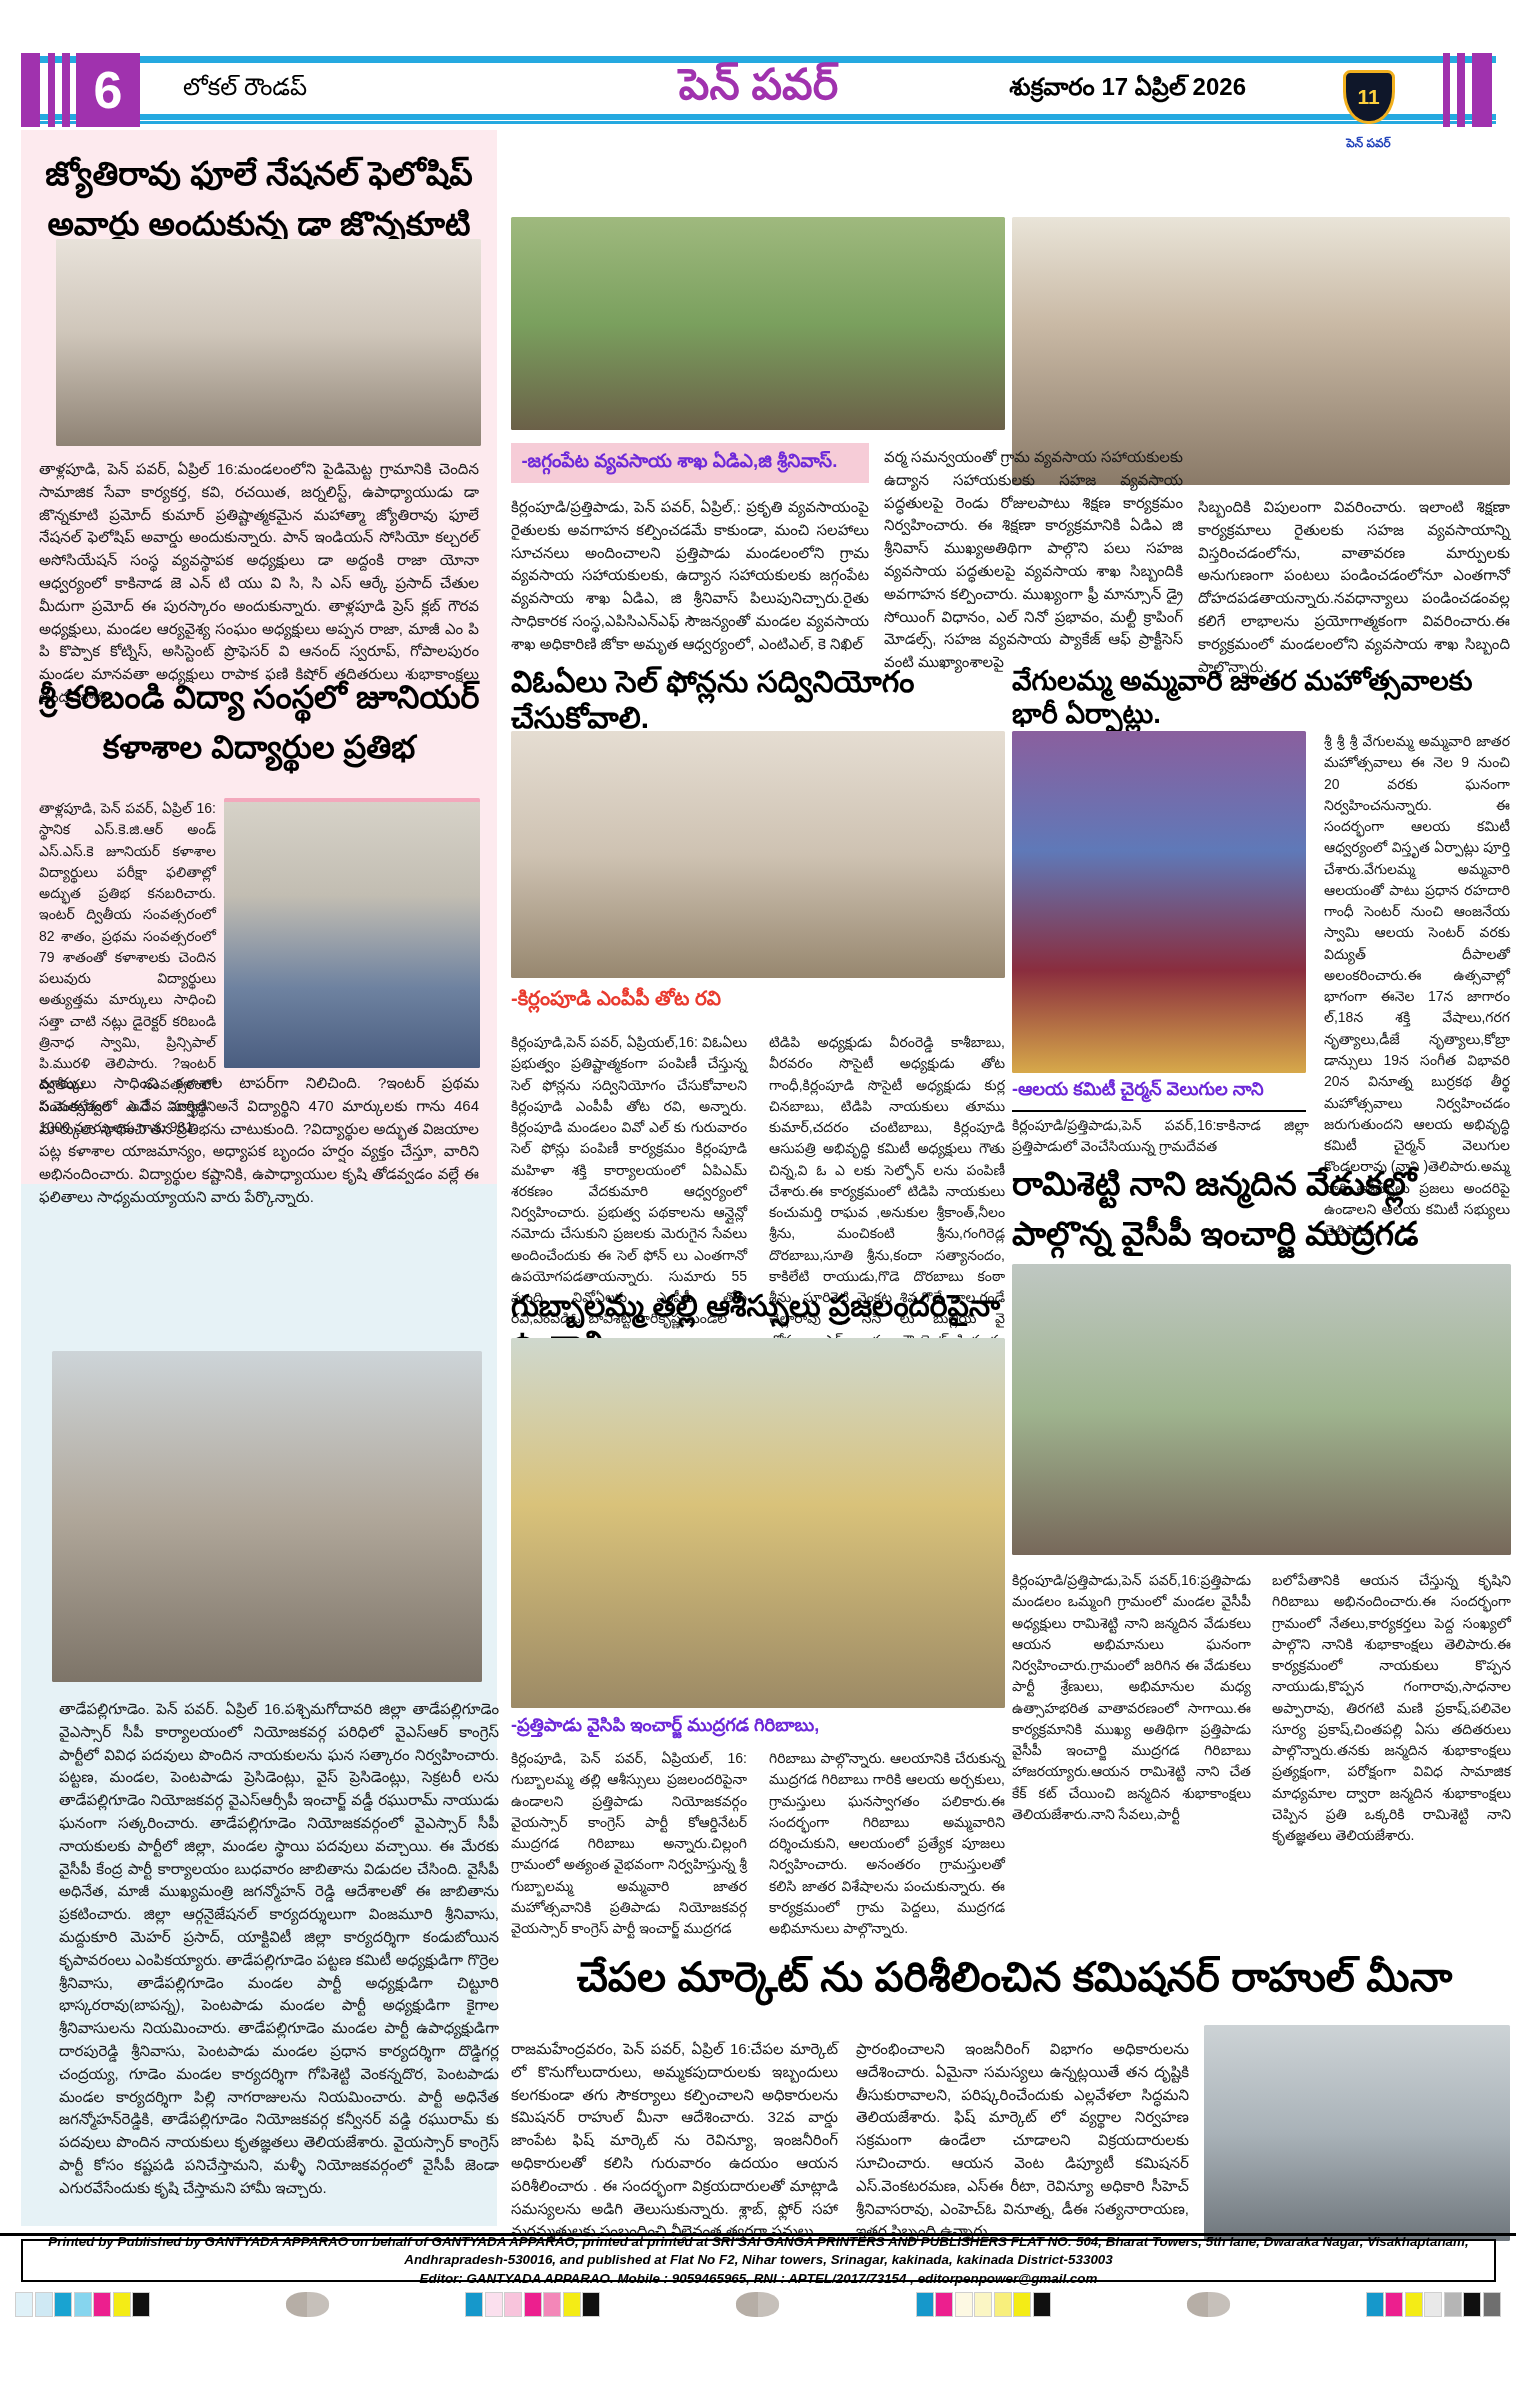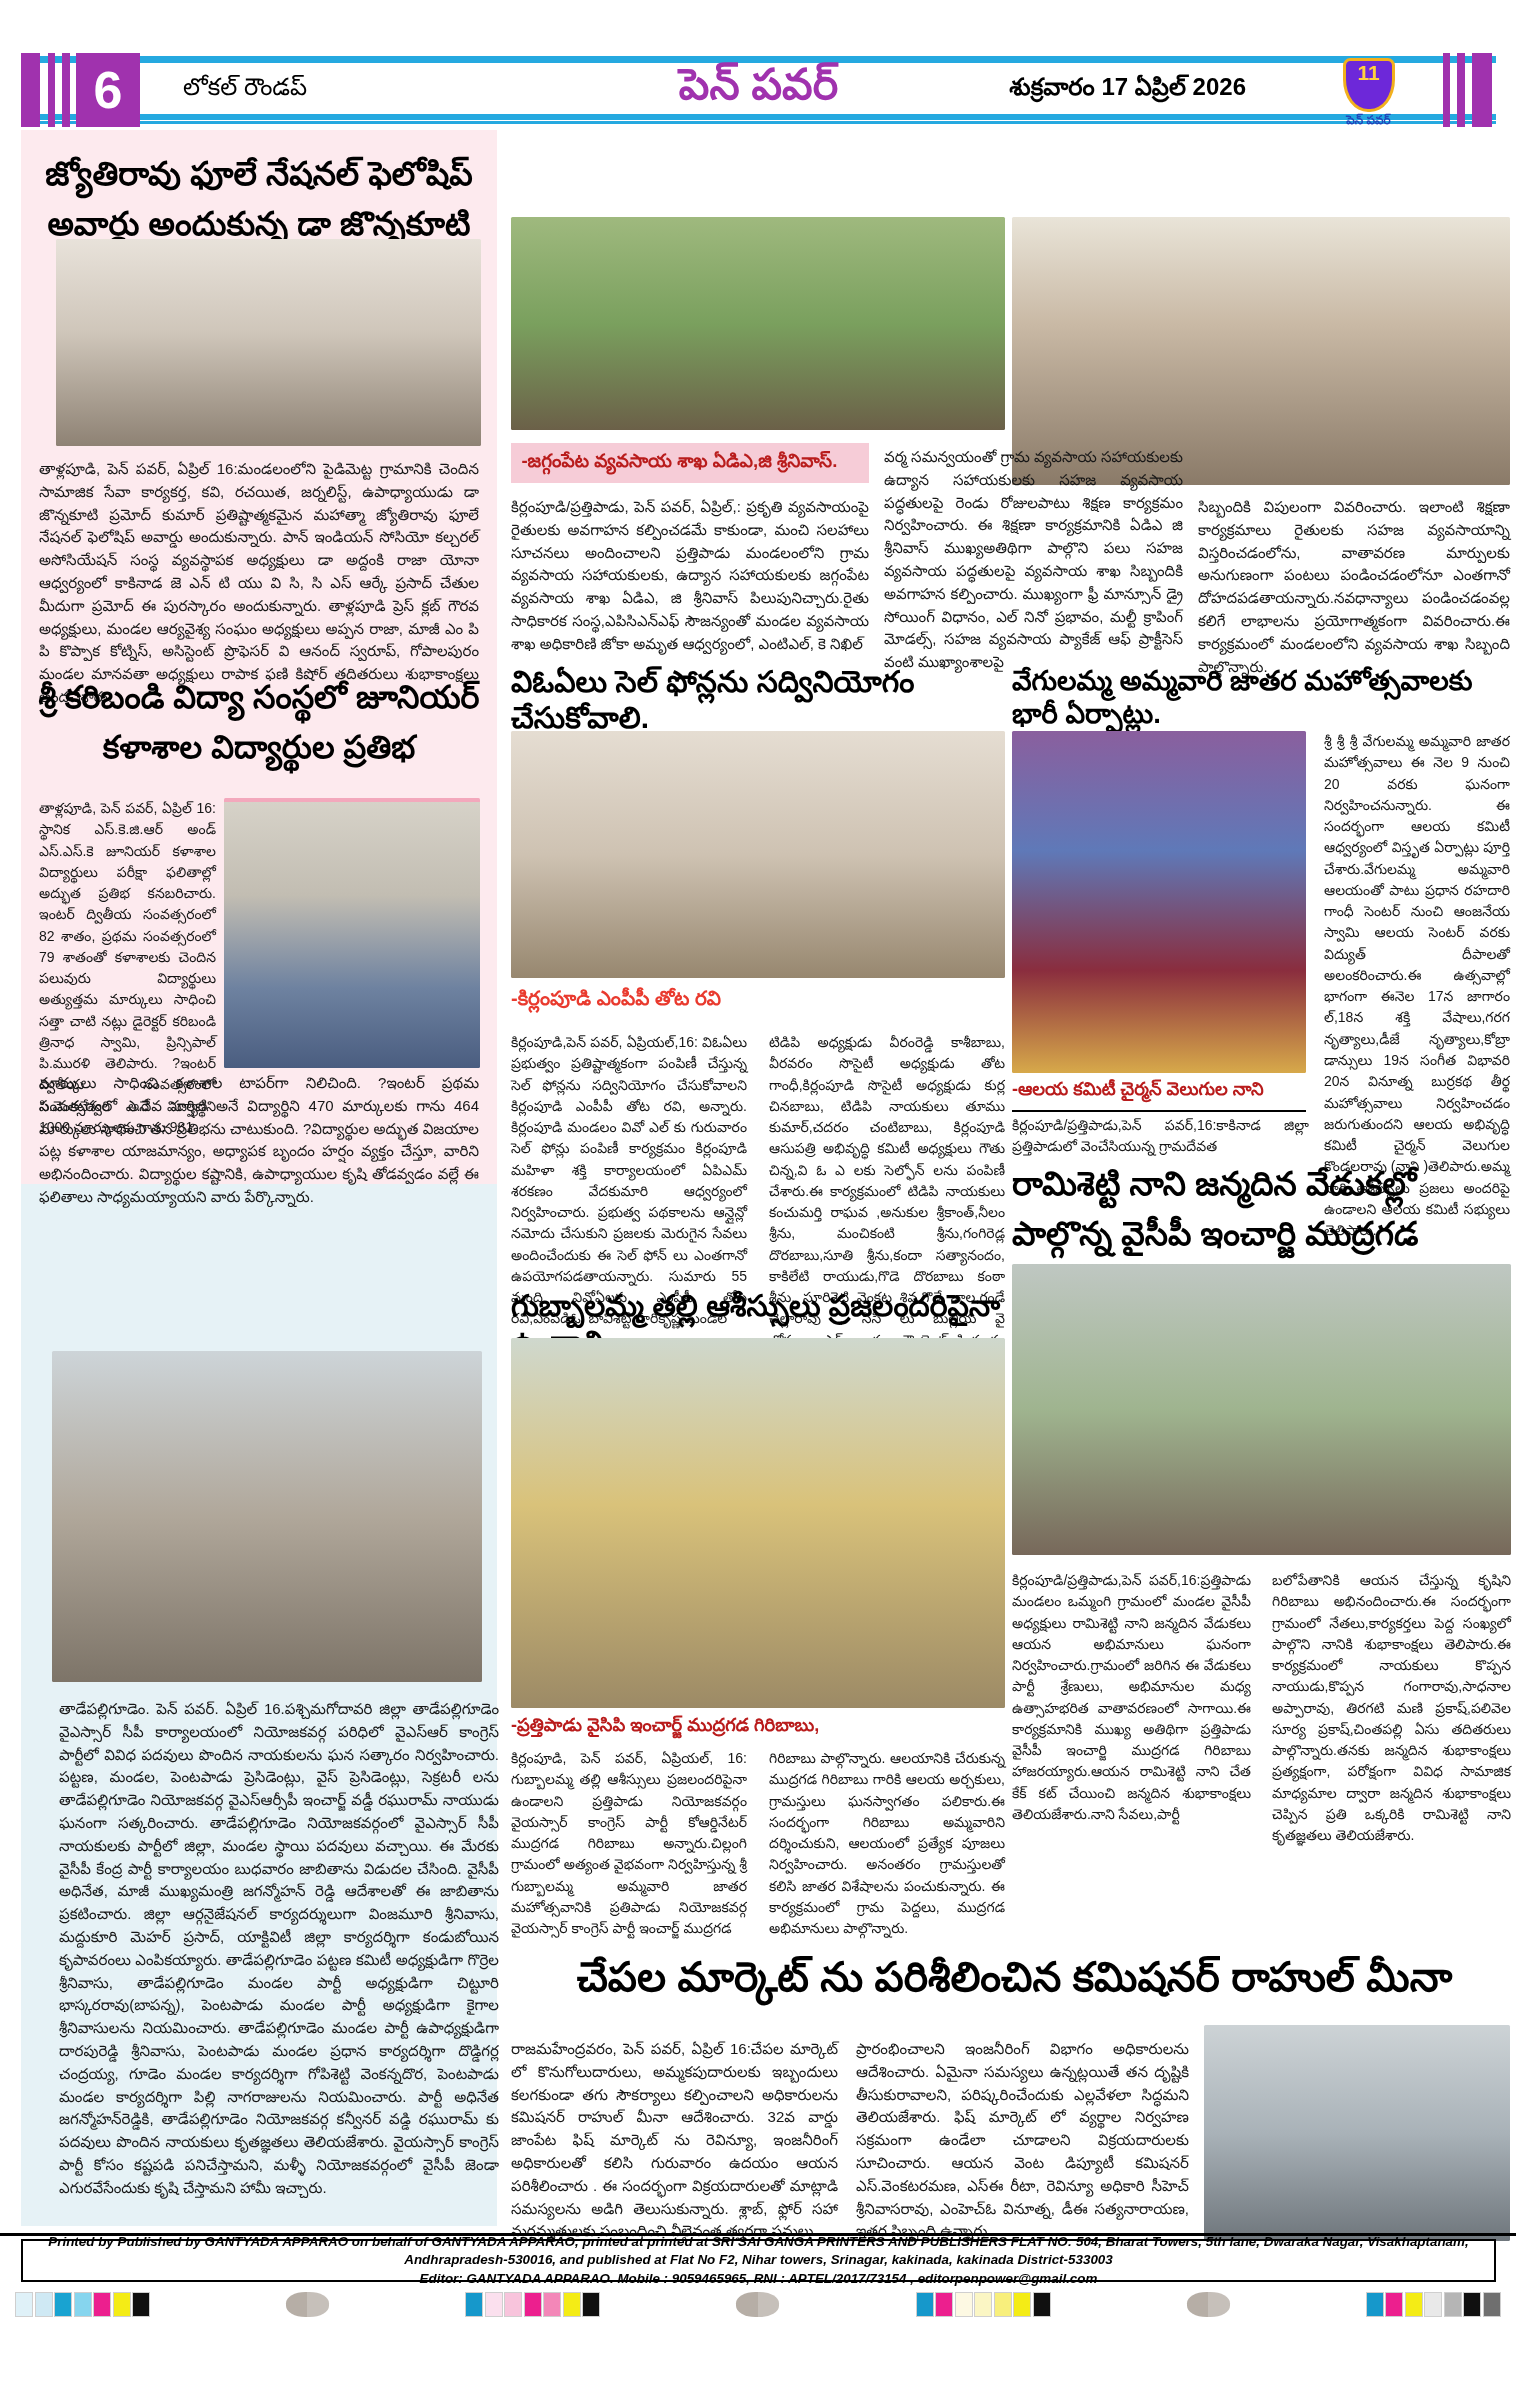--- a/index.html
+++ b/index.html
@@ -21,31 +21,31 @@
   .pageno-box{position:absolute;left:55px;top:-3px;bottom:-3px;width:64px;background:var(--purple);
       display:flex;align-items:center;justify-content:center;}
   .pageno{font-size:52px;font-weight:bold;color:#fff;line-height:1;}
   .section-label{position:absolute;left:162px;top:50%;transform:translateY(-50%);
       font-size:24px;font-weight:normal;color:#000;text-align:center;}
   .masthead{position:absolute;left:50%;top:50%;transform:translate(-50%,-50%);
       font-size:43px;font-weight:bold;color:var(--purple);}
   .issue-date{position:absolute;right:250px;top:50%;transform:translateY(-50%);
       font-size:24px;font-weight:bold;color:#000;}
   .logo{position:absolute;right:83px;top:1.5px;width:89px;text-align:center;}
-  .logo-shield{width:46px;height:48px;margin:0 auto;background:#6d28d9;border:3px solid #f2b01e;
+  .logo-shield{width:46px;height:48px;margin:12px auto;background:#0f172a;border:3px solid #f2b01e;
       border-radius:7.4px 7.4px 48% 48% / 7.4px 7.4px 60% 60%;
-      display:flex;justify-content:center;}
+      display:flex;align-items:center;justify-content:center;}
   .logo-years{font-size:21px;font-weight:bold;color:#ffd23e;}
   .logo-name{font-size:12px;font-weight:bold;color:#2244bb;margin-top:1.5px;}
 
   
   .hl{font-weight:bold;color:#000;}
   .bt{font-size:15px;line-height:1.52;text-align:justify;color:#161616;}
   .photo{border-radius:1.5px;}
-  .cap{font-weight:bold;color:#b91c1c;}
+  .cap{font-weight:bold;color:#6d28d9;}
 
   
   .pink-block{position:absolute;left:21px;top:130px;width:476px;height:1054px;background:var(--pink);}
   .blue-block{position:absolute;left:21px;top:1184px;width:476px;height:1042px;background:var(--paleblue);}
   .a1-headline{left:36px;top:149px;width:446px;font-size:33px;line-height:1.5;text-align:center;}
   .a1-photo{left:56px;top:239px;width:425px;height:207px;
       background:linear-gradient(180deg,#e8e2da 0%,#cfc6ba 45%,#8e8274 100%);}
   .a1-body{left:39px;top:458px;width:440px;height:213px;}
   .a2-headline{left:36px;top:673px;width:446px;font-size:32px;line-height:1.55;text-align:center;}
   .a2-left{left:39px;top:798px;width:177px;height:268px;font-size:14px;}

